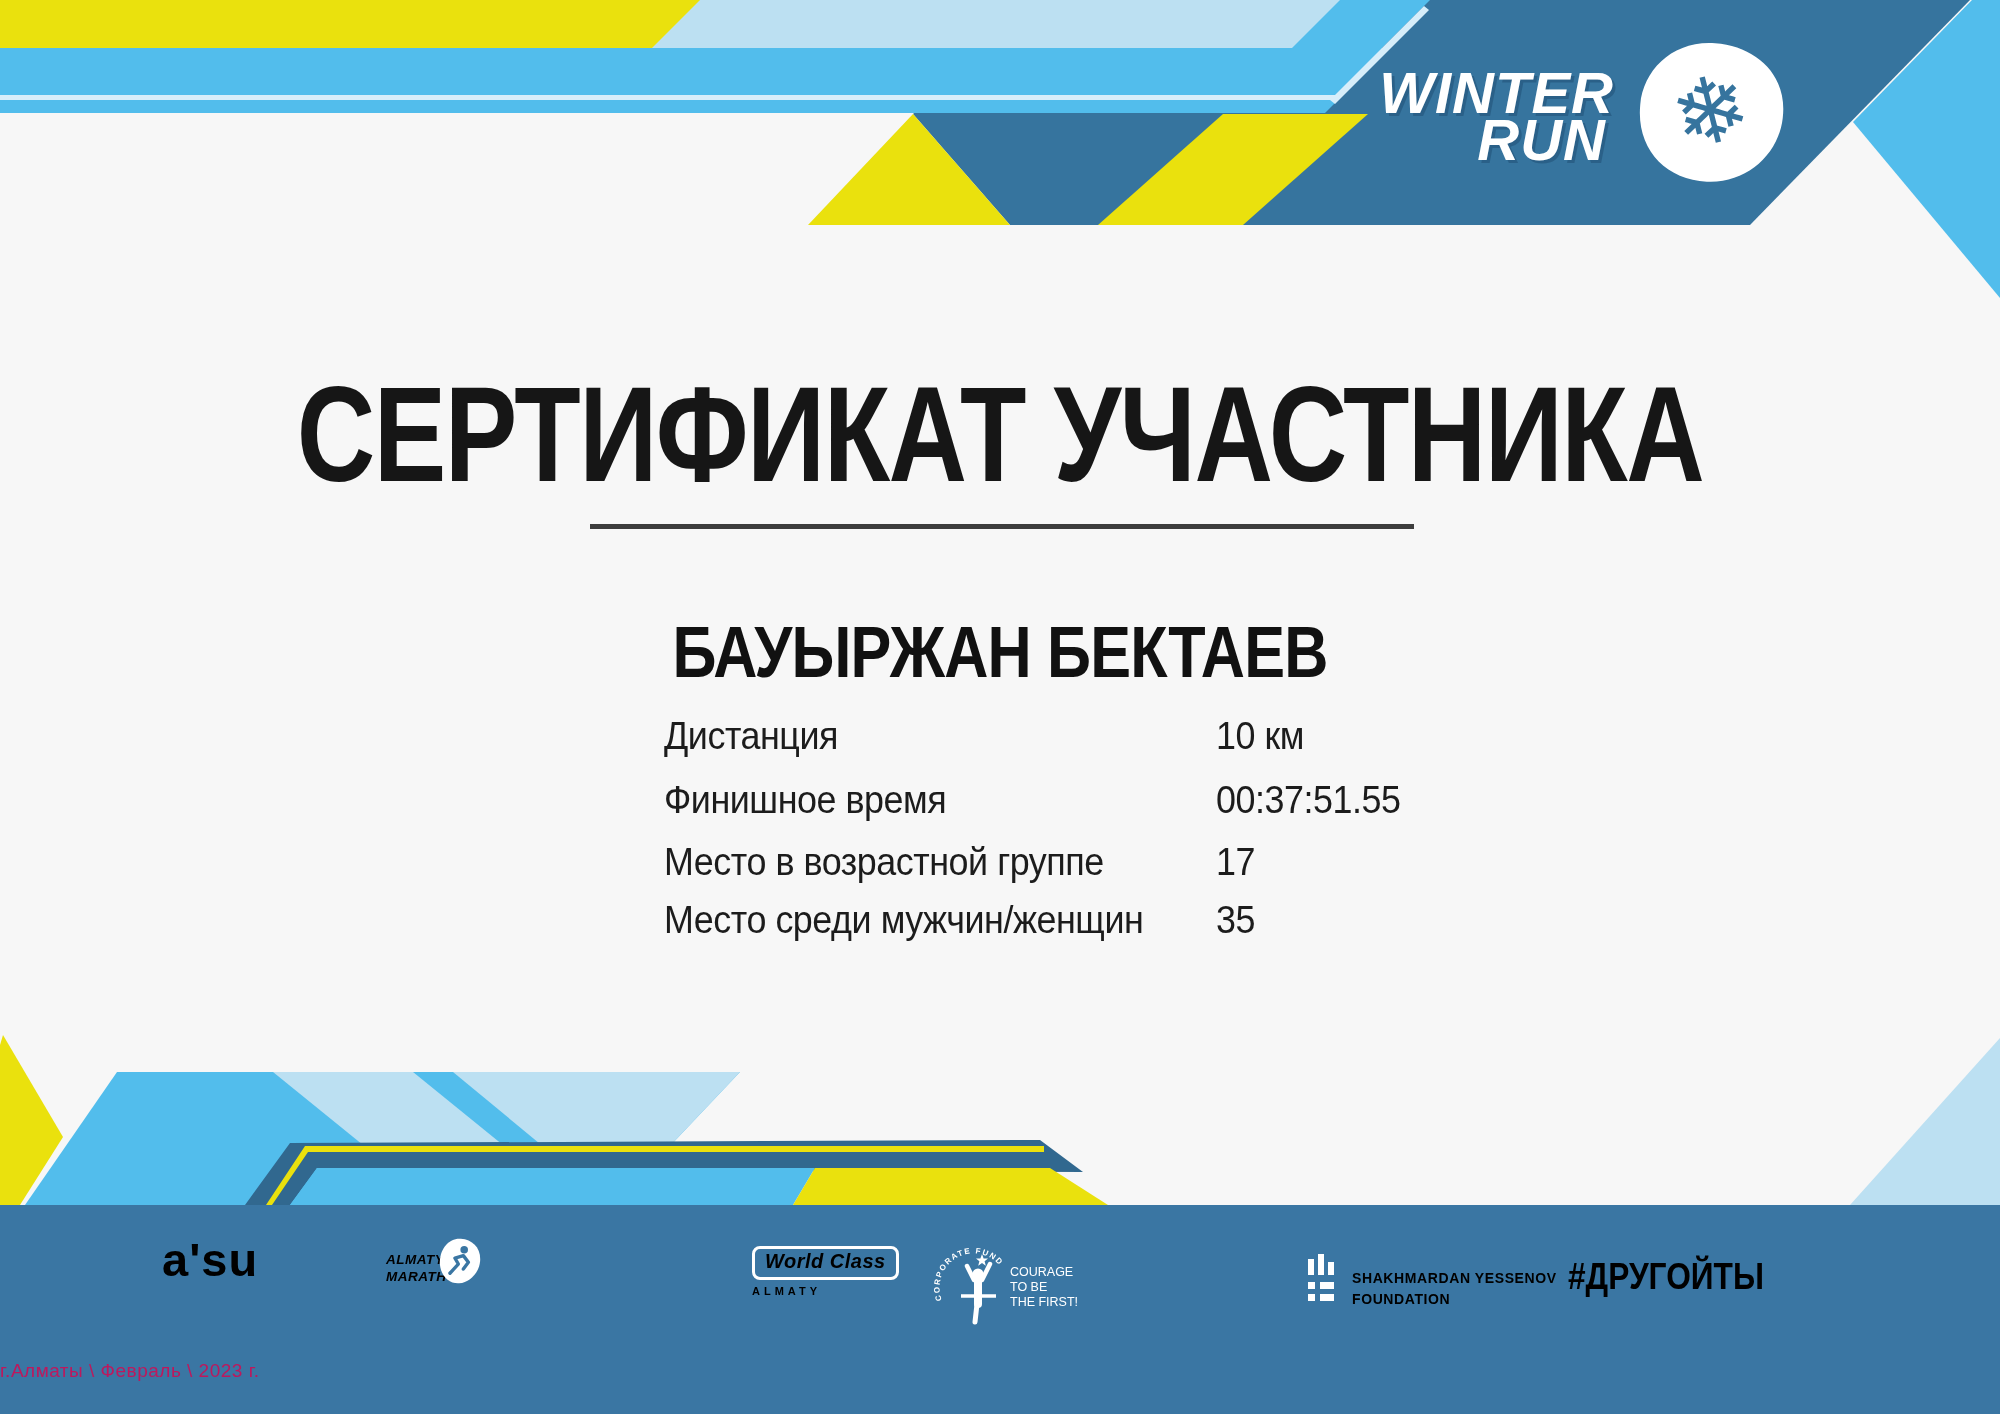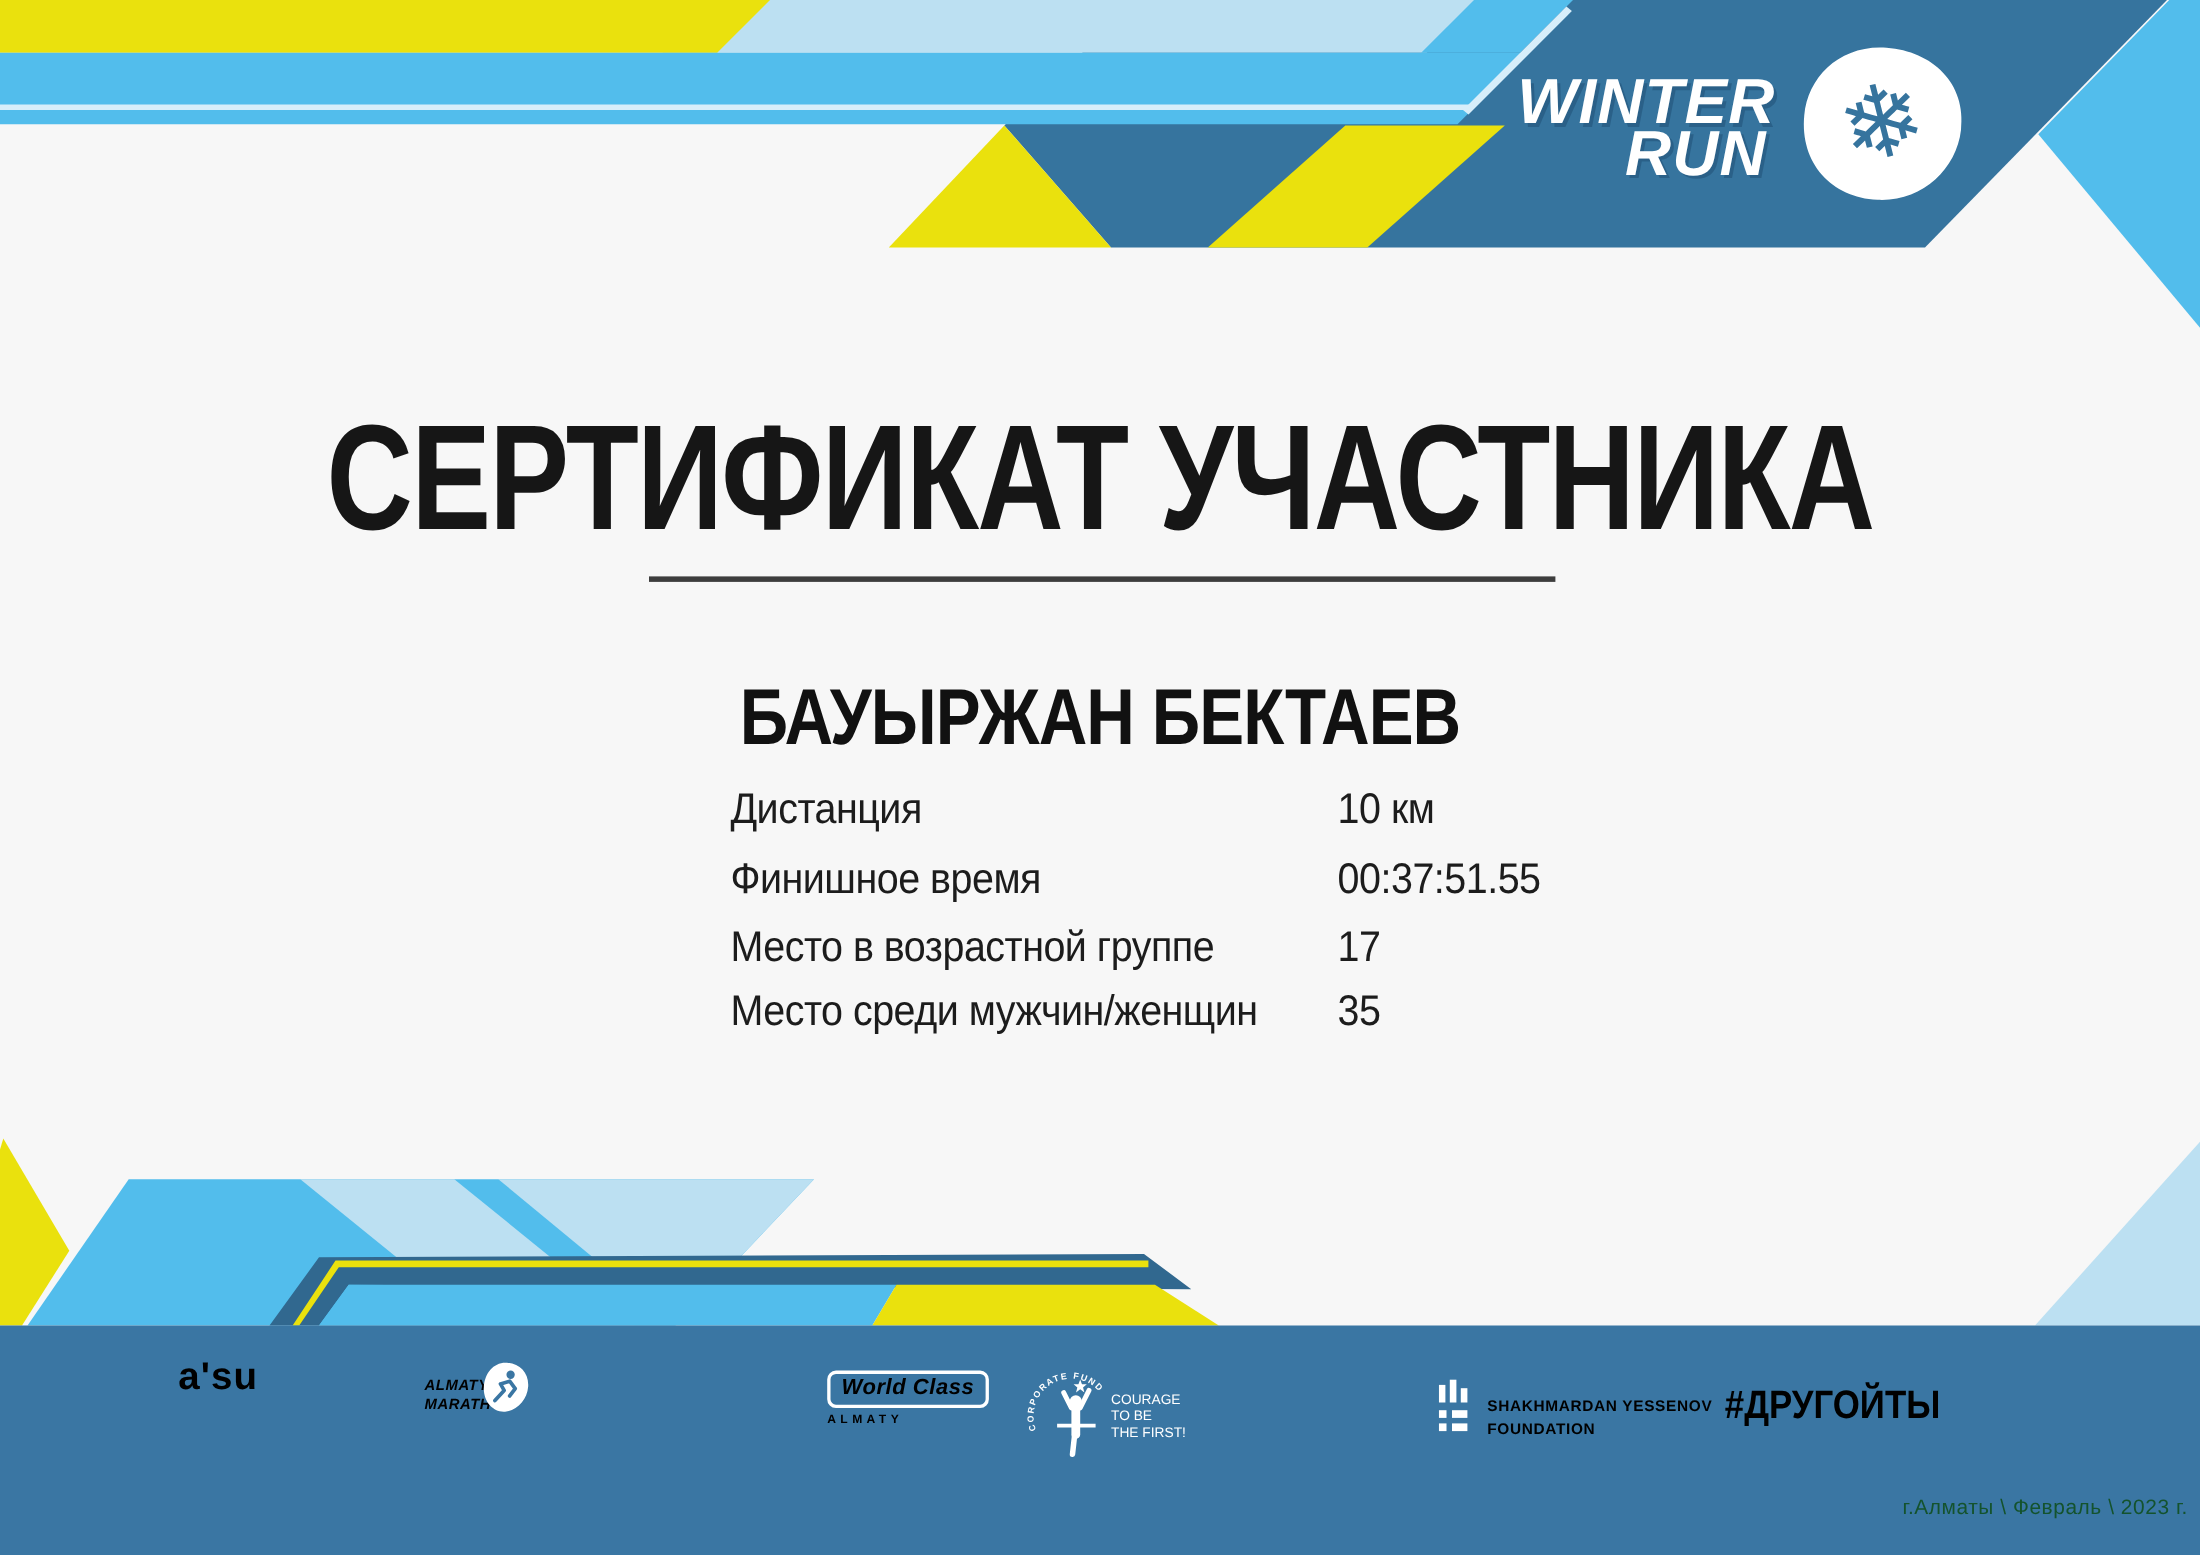--- a/index.html
+++ b/index.html
@@ -32,35 +32,35 @@
   .fields{position:absolute;left:664px;top:712px;width:860px;
     transform:scaleX(.92);transform-origin:left top;}
   .field-row{display:flex;line-height:48px;font-size:39px;color:#1c1c1c;
     letter-spacing:-.5px;white-space:nowrap;}
   .field-row .lbl{width:600px;}
   .field-row.r1{margin-bottom:16px;} .field-row.r2{margin-bottom:14px;} .field-row.r3{margin-bottom:10px;}
 
   
   .footer{position:absolute;left:0;top:1205px;width:2000px;height:209px;background:#3A76A3;color:#fff;}
   .sp{position:absolute;}
-  .sp-asu{left:162px;top:1232px;font-size:35px;font-weight:bold;letter-spacing:1px;}
+  .sp-asu{left:162px;top:1232px;font-size:47px;font-weight:bold;letter-spacing:1px;}
   .sp-am{left:386px;top:1252px;width:110px;}
   .sp-am .am-txt{font-size:13.5px;font-weight:bold;font-style:italic;line-height:1.25;letter-spacing:.5px;}
   .sp-am .am-icon{position:absolute;right:14px;top:-14px;width:44px;height:47px;}
   .sp-wc{left:752px;top:1246px;text-align:left;}
   .wc-box{display:inline-block;border:3px solid #fff;border-radius:8px;padding:1px 10px 4px 10px;
     font-size:20px;font-weight:bold;font-style:italic;letter-spacing:.5px;white-space:nowrap;}
   .wc-city{margin-top:5px;font-size:11px;font-weight:bold;letter-spacing:4px;}
   .sp-cf{left:930px;top:1238px;}
   .sp-yf{left:1308px;top:1250px;display:flex;align-items:center;gap:14px;}
   .yf-txt{font-size:14px;font-weight:bold;line-height:1.5;letter-spacing:.6px;margin-top:18px;white-space:nowrap;}
   .sp-tag{left:1568px;top:1256px;font-size:36px;font-weight:bold;letter-spacing:0;
     transform:scaleX(.88);transform-origin:left top;white-space:nowrap;}
-  .date-line{position:absolute;left:0;right:11px;top:1360px;text-align:right;
-    font-size:19px;color:#14532d;letter-spacing:.5px;}
+  .date-line{position:absolute;left:0;right:11px;top:1360px;text-align:left;
+    font-size:19px;color:#be185d;letter-spacing:.5px;}
 </style>
 </head>
 <body>
 
 <div class="canvas">
 
   <svg class="decor" viewBox="0 0 2000 1414" preserveAspectRatio="none">
 
     <polygon points="1035,0 1970,0 1750,225 1010,225 913,114" fill="#36749E"></polygon>
     <polygon points="650,0 1345,0 1297,48 602,48" fill="#BCE0F2"></polygon>

